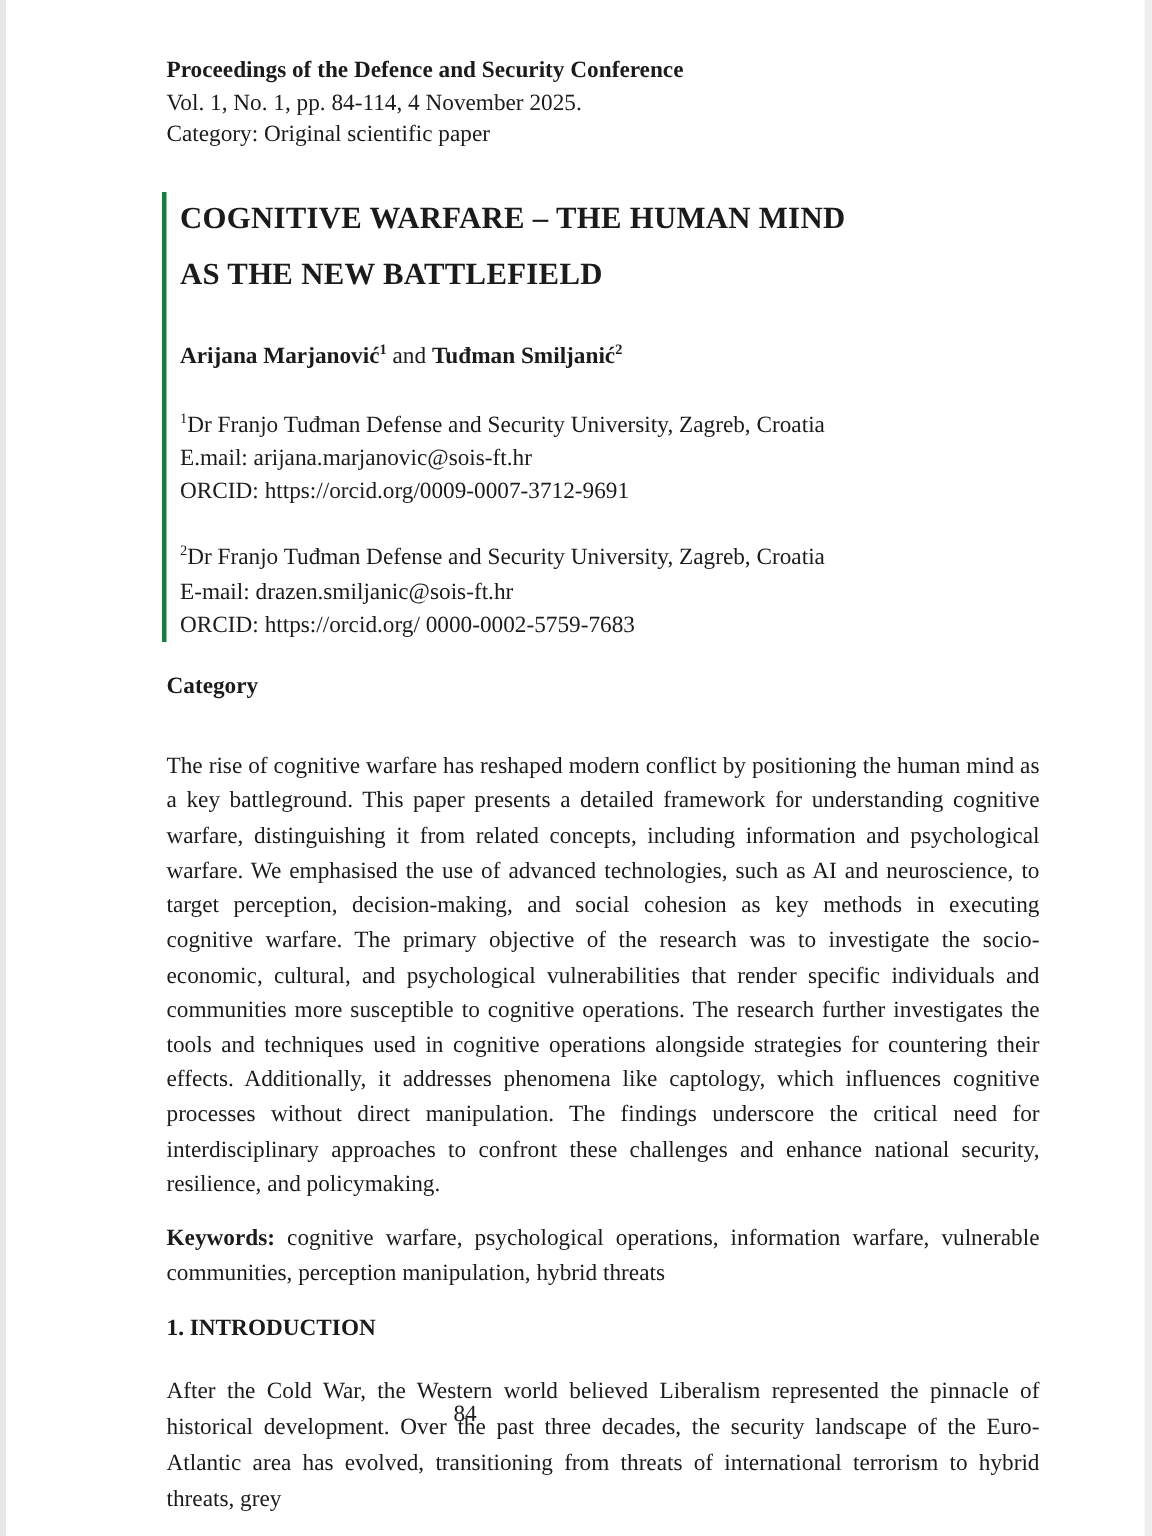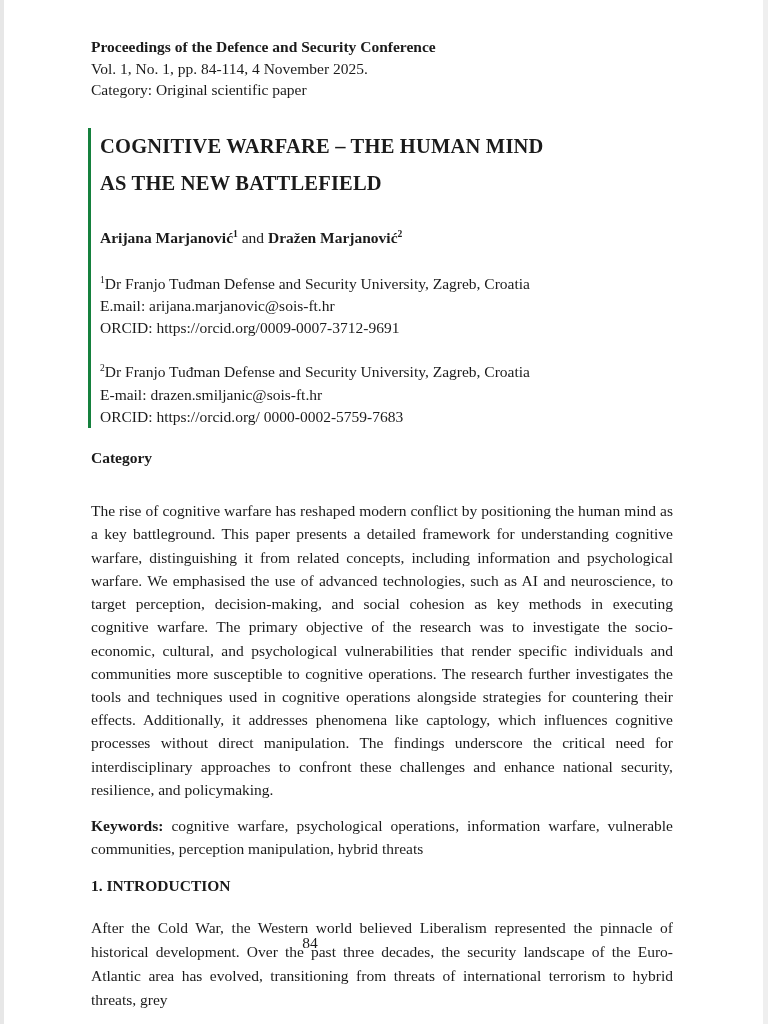--- a/index.html
+++ b/index.html
@@ -13,21 +13,21 @@
   }
   .edge-left {
     position: absolute; left: 0; top: 0; width: 4px; height: 1024px;
     background: #e7e7e7;
   }
   .edge-right {
     position: absolute; right: 0; top: 0; width: 5px; height: 1024px;
     background: #efefef;
   }
   .content {
-    position: absolute; left: 91px; top: 36px; width: 582px;
+    position: absolute; left: 111px; top: 36px; width: 582px;
   }
   .hdr { font-size: 15.5px; line-height: 21.5px; }
   .hdr .bold-line { font-weight: bold; }
 
   .title-block {
     margin-top: 27px;
     margin-left: -3px;
     border-left: 3px solid #15803d;
     padding-left: 9px;
   }
@@ -85,21 +85,21 @@
     <div>Vol. 1, No. 1, pp. 84-114, 4 November 2025.</div>
     <div>Category: Original scientific paper</div>
   </div>
 
   <div class="title-block">
     <div class="paper-title">
       <div>COGNITIVE WARFARE – THE HUMAN MIND</div>
       <div>AS THE NEW BATTLEFIELD</div>
     </div>
 
-    <div class="authors"><span class="name">Arijana Marjanović</span><sup>1</sup><span> and </span><span class="name">Dražen Marjanović</span><sup>2</sup></div>
+    <div class="authors"><span class="name">Arijana Marjanović</span><sup>1</sup><span> and </span><span class="name">Tuđman Smiljanić</span><sup>2</sup></div>
 
     <div class="affiliation">
       <div><sup>1</sup><span>Dr Franjo Tuđman Defense and Security University, Zagreb, Croatia</span></div>
       <div><span>E.mail: </span><span>arijana.marjanovic@sois-ft.hr</span></div>
       <div><span>ORCID: </span><span>https://orcid.org/0009-0007-3712-9691</span></div>
     </div>
 
     <div class="affiliation second">
       <div><sup>2</sup><span>Dr Franjo Tuđman Defense and Security University, Zagreb, Croatia</span></div>
       <div><span>E-mail: </span><span>drazen.smiljanic@sois-ft.hr</span></div>

